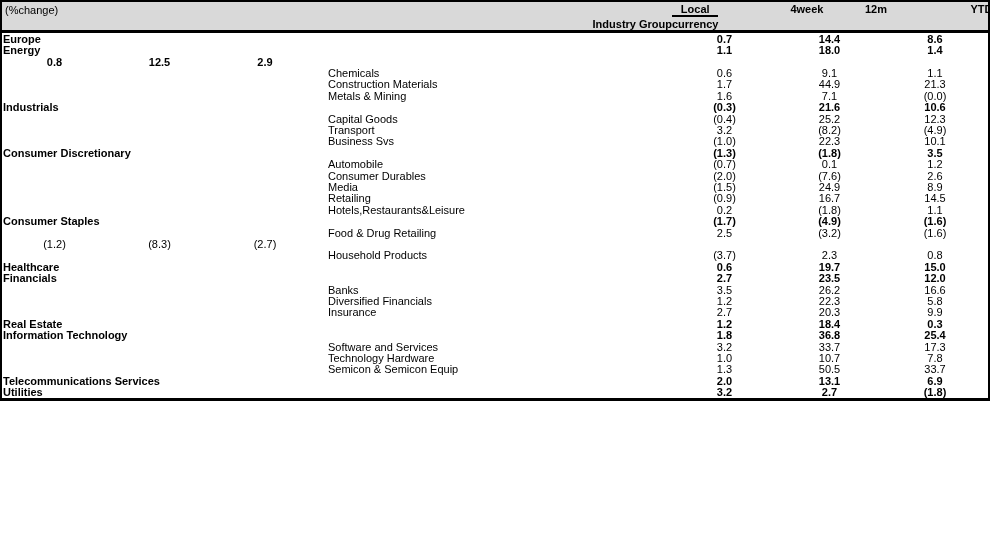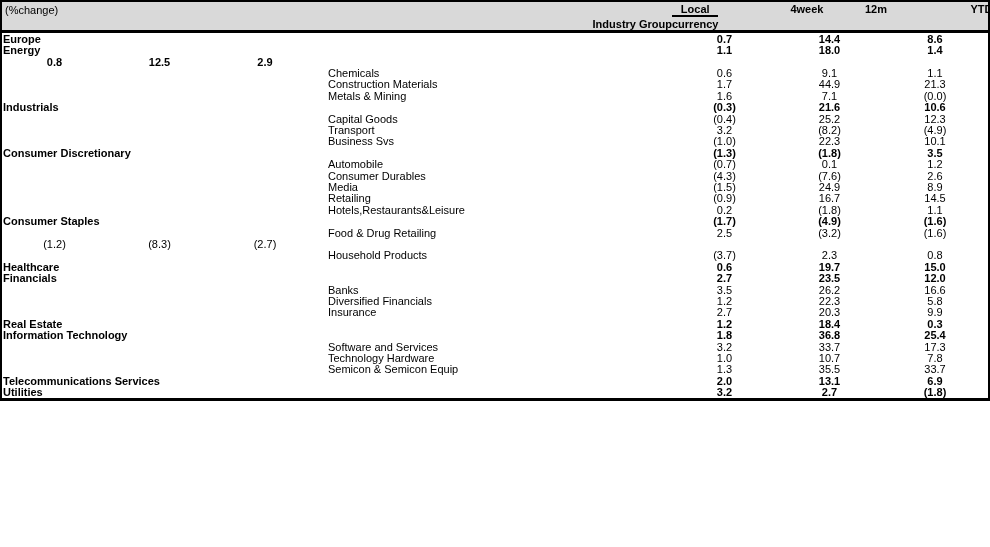--- a/index.html
+++ b/index.html
@@ -165,21 +165,21 @@
         <div class="cell col-2">3.5</div>
       </div>
       <div class="row industry">
         <div class="label">Automobile</div>
         <div class="cell col-0">(0.7)</div>
         <div class="cell col-1">0.1</div>
         <div class="cell col-2">1.2</div>
       </div>
       <div class="row industry">
         <div class="label">Consumer Durables</div>
-        <div class="cell col-0">(4.3)</div>
+        <div class="cell col-0">(2.0)</div>
         <div class="cell col-1">(7.6)</div>
         <div class="cell col-2">2.6</div>
       </div>
       <div class="row industry">
         <div class="label">Media</div>
         <div class="cell col-0">(1.5)</div>
         <div class="cell col-1">24.9</div>
         <div class="cell col-2">8.9</div>
       </div>
       <div class="row industry">
@@ -267,21 +267,21 @@
       </div>
       <div class="row industry">
         <div class="label">Technology Hardware</div>
         <div class="cell col-0">1.0</div>
         <div class="cell col-1">10.7</div>
         <div class="cell col-2">7.8</div>
       </div>
       <div class="row industry">
         <div class="label">Semicon &amp; Semicon Equip</div>
         <div class="cell col-0">1.3</div>
-        <div class="cell col-1">35.5</div>
+        <div class="cell col-1">50.5</div>
         <div class="cell col-2">33.7</div>
       </div>
       <div class="row sector">
         <div class="label">Telecommunications Services</div>
         <div class="cell col-0">2.0</div>
         <div class="cell col-1">13.1</div>
         <div class="cell col-2">6.9</div>
       </div>
       <div class="row sector">
         <div class="label">Utilities</div>

